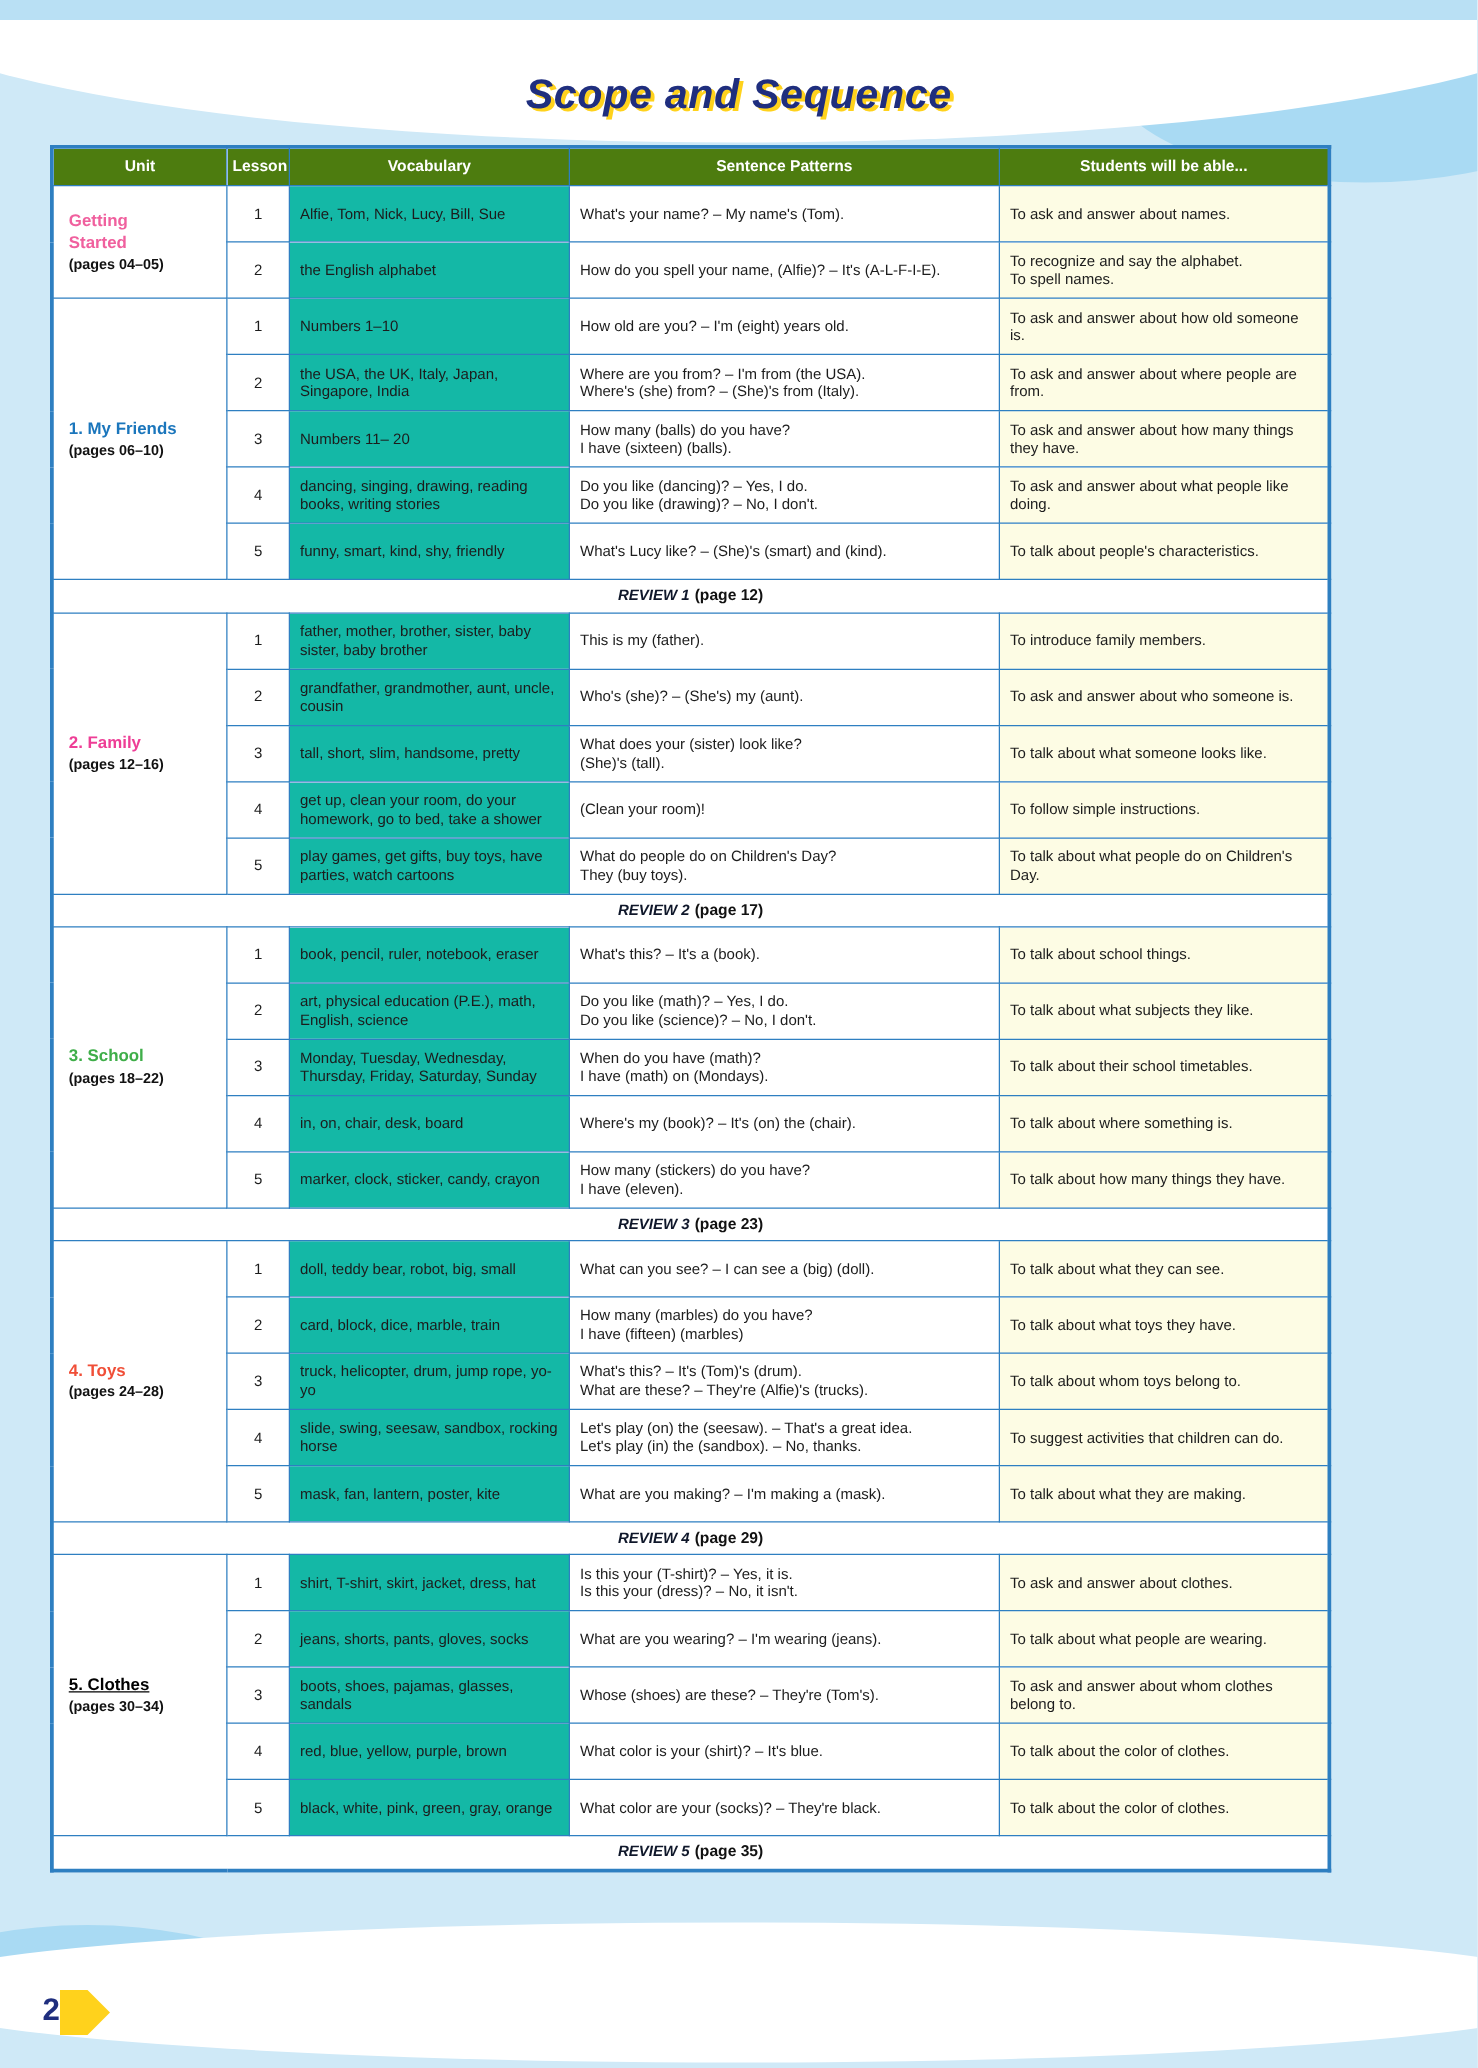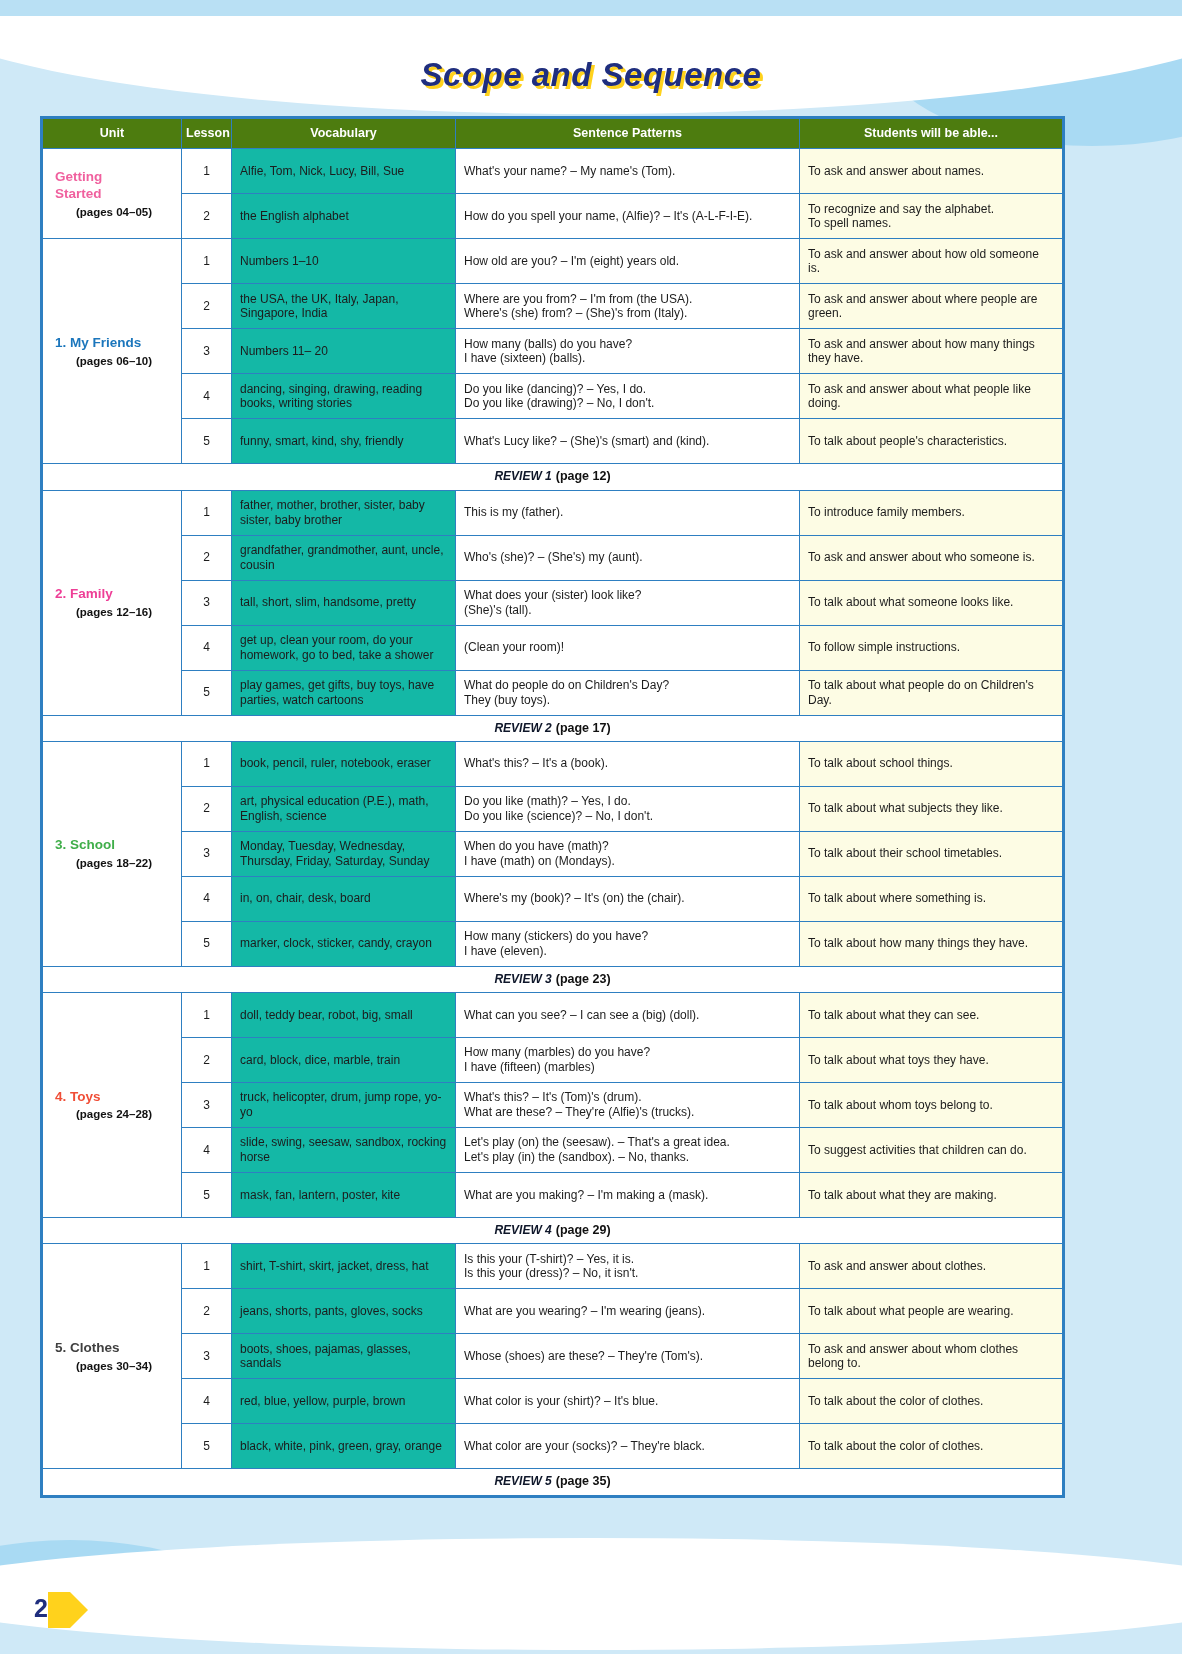--- a/index.html
+++ b/index.html
@@ -22,21 +22,21 @@
   .scope-table th,.scope-table td{border:1.6px solid #2e7fc1;font-size:12px;line-height:1.22;
                padding:5px 8px;color:#1c1c1c;vertical-align:middle;overflow:hidden;}
   .scope-table th{background:#4d7c0f;color:#ffffff;font-weight:bold;text-align:center;padding:7px 4px;font-size:12.5px;}
   .scope-table td{height:34px;background:#ffffff;}
   td.lesson-cell{text-align:center;}
   td.vocab-cell{background:#14b8a6;white-space:pre-line;}
   td.pattern-cell{white-space:pre-line;}
   td.able-cell{background:#fdfce4;white-space:pre-line;}
   td.unit-cell{padding-left:12px;}
   .unit-name{font-weight:bold;font-size:13.5px;white-space:pre-line;line-height:1.25;}
-  .unit-pages{font-weight:bold;font-size:11.5px;color:#111111;margin-top:2px;text-align:center;}
+  .unit-pages{font-weight:bold;font-size:11.5px;color:#111111;margin-top:2px;}
   td.review-cell{text-align:center;padding:5px;height:auto;}
   .review-label{color:#0f172a;font-weight:bold;font-style:italic;font-size:12px;}
   .review-page{color:#111111;font-weight:bold;font-size:12.5px;margin-left:4px;}
 
   .page-num-wrap{position:absolute;left:28px;bottom:40px;z-index:4;width:90px;height:40px;}
   .page-num-arrow{position:absolute;left:20px;top:2px;width:40px;height:36px;background:#ffd21c;
                   clip-path:polygon(0 0,55% 0,100% 50%,55% 100%,0 100%);}
   .page-num{position:absolute;left:6px;top:4px;font-size:25px;font-weight:bold;color:#1f2e7e;z-index:2;}
 </style>
 </head>
@@ -95,21 +95,21 @@
           <td class="lesson-cell">1</td>
           <td class="vocab-cell">Numbers 1–10</td>
           <td class="pattern-cell">How old are you? – I'm (eight) years old.</td>
           <td class="able-cell">To ask and answer about how old someone is.</td>
         </tr>
         <tr>
           <td class="lesson-cell">2</td>
           <td class="vocab-cell">the USA, the UK, Italy, Japan, Singapore, India</td>
           <td class="pattern-cell">Where are you from? – I'm from (the USA).
 Where's (she) from? – (She)'s from (Italy).</td>
-          <td class="able-cell">To ask and answer about where people are green.</td>
+          <td class="able-cell">To ask and answer about where people are from.</td>
         </tr>
         <tr>
           <td class="lesson-cell">3</td>
           <td class="vocab-cell">Numbers 11– 20</td>
           <td class="pattern-cell">How many (balls) do you have?
 I have (sixteen) (balls).</td>
           <td class="able-cell">To ask and answer about how many things they have.</td>
         </tr>
         <tr>
           <td class="lesson-cell">4</td>
@@ -241,21 +241,21 @@
           <td class="lesson-cell">5</td>
           <td class="vocab-cell">mask, fan, lantern, poster, kite</td>
           <td class="pattern-cell">What are you making? – I'm making a (mask).</td>
           <td class="able-cell">To talk about what they are making.</td>
         </tr>
         <tr>
           <td class="review-cell" colspan="5"><span class="review-label">REVIEW 4</span><span class="review-page">(page 29)</span></td>
         </tr>
         <tr>
           <td class="unit-cell" rowspan="5">
-            <div class="unit-name" style="color: #404040;">5.  Clothes</div>
+            <div class="unit-name" style="color: #000000; text-decoration: underline;">5.  Clothes</div>
             <div class="unit-pages">(pages 30–34)</div>
           </td>
           <td class="lesson-cell">1</td>
           <td class="vocab-cell">shirt, T-shirt, skirt, jacket, dress, hat</td>
           <td class="pattern-cell">Is this your (T-shirt)? – Yes, it is.
 Is this your (dress)? – No, it isn't.</td>
           <td class="able-cell">To ask and answer about clothes.</td>
         </tr>
         <tr>
           <td class="lesson-cell">2</td>

